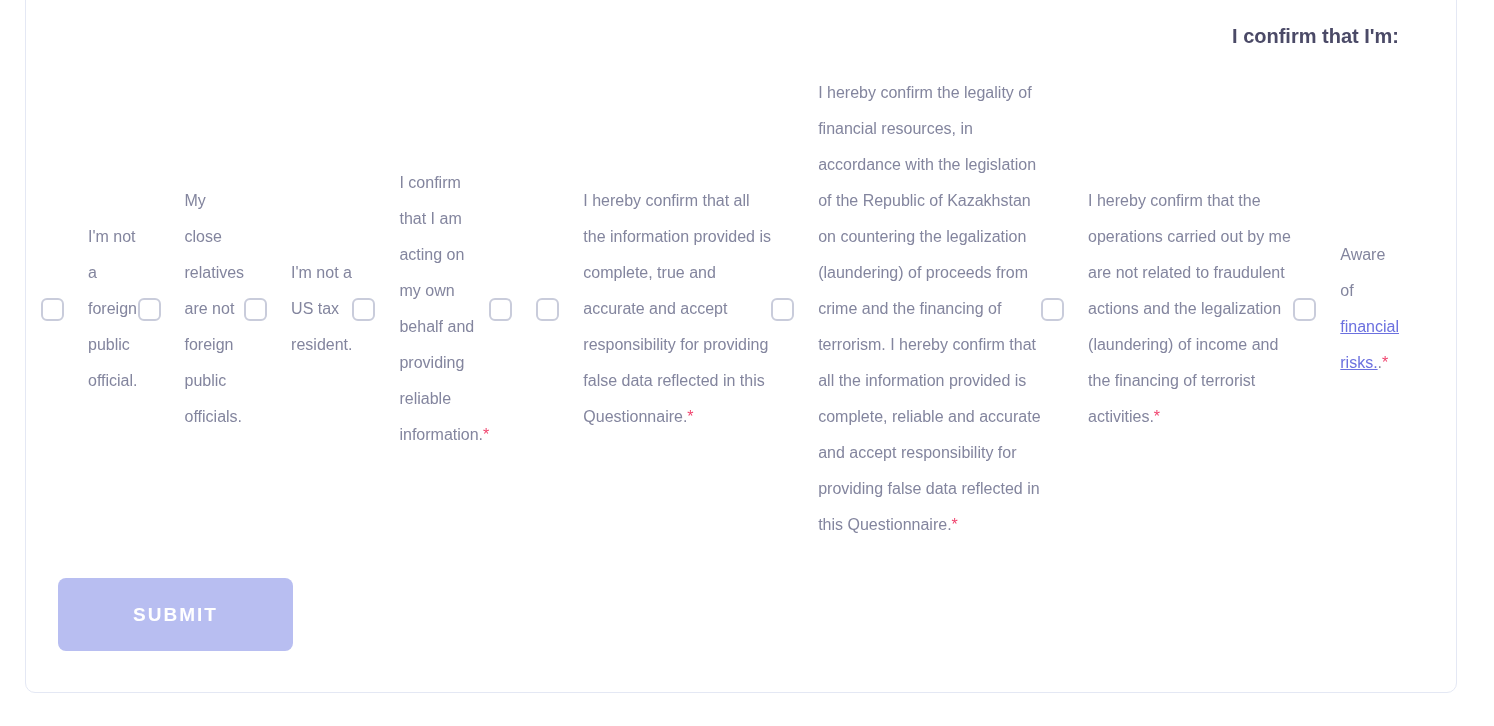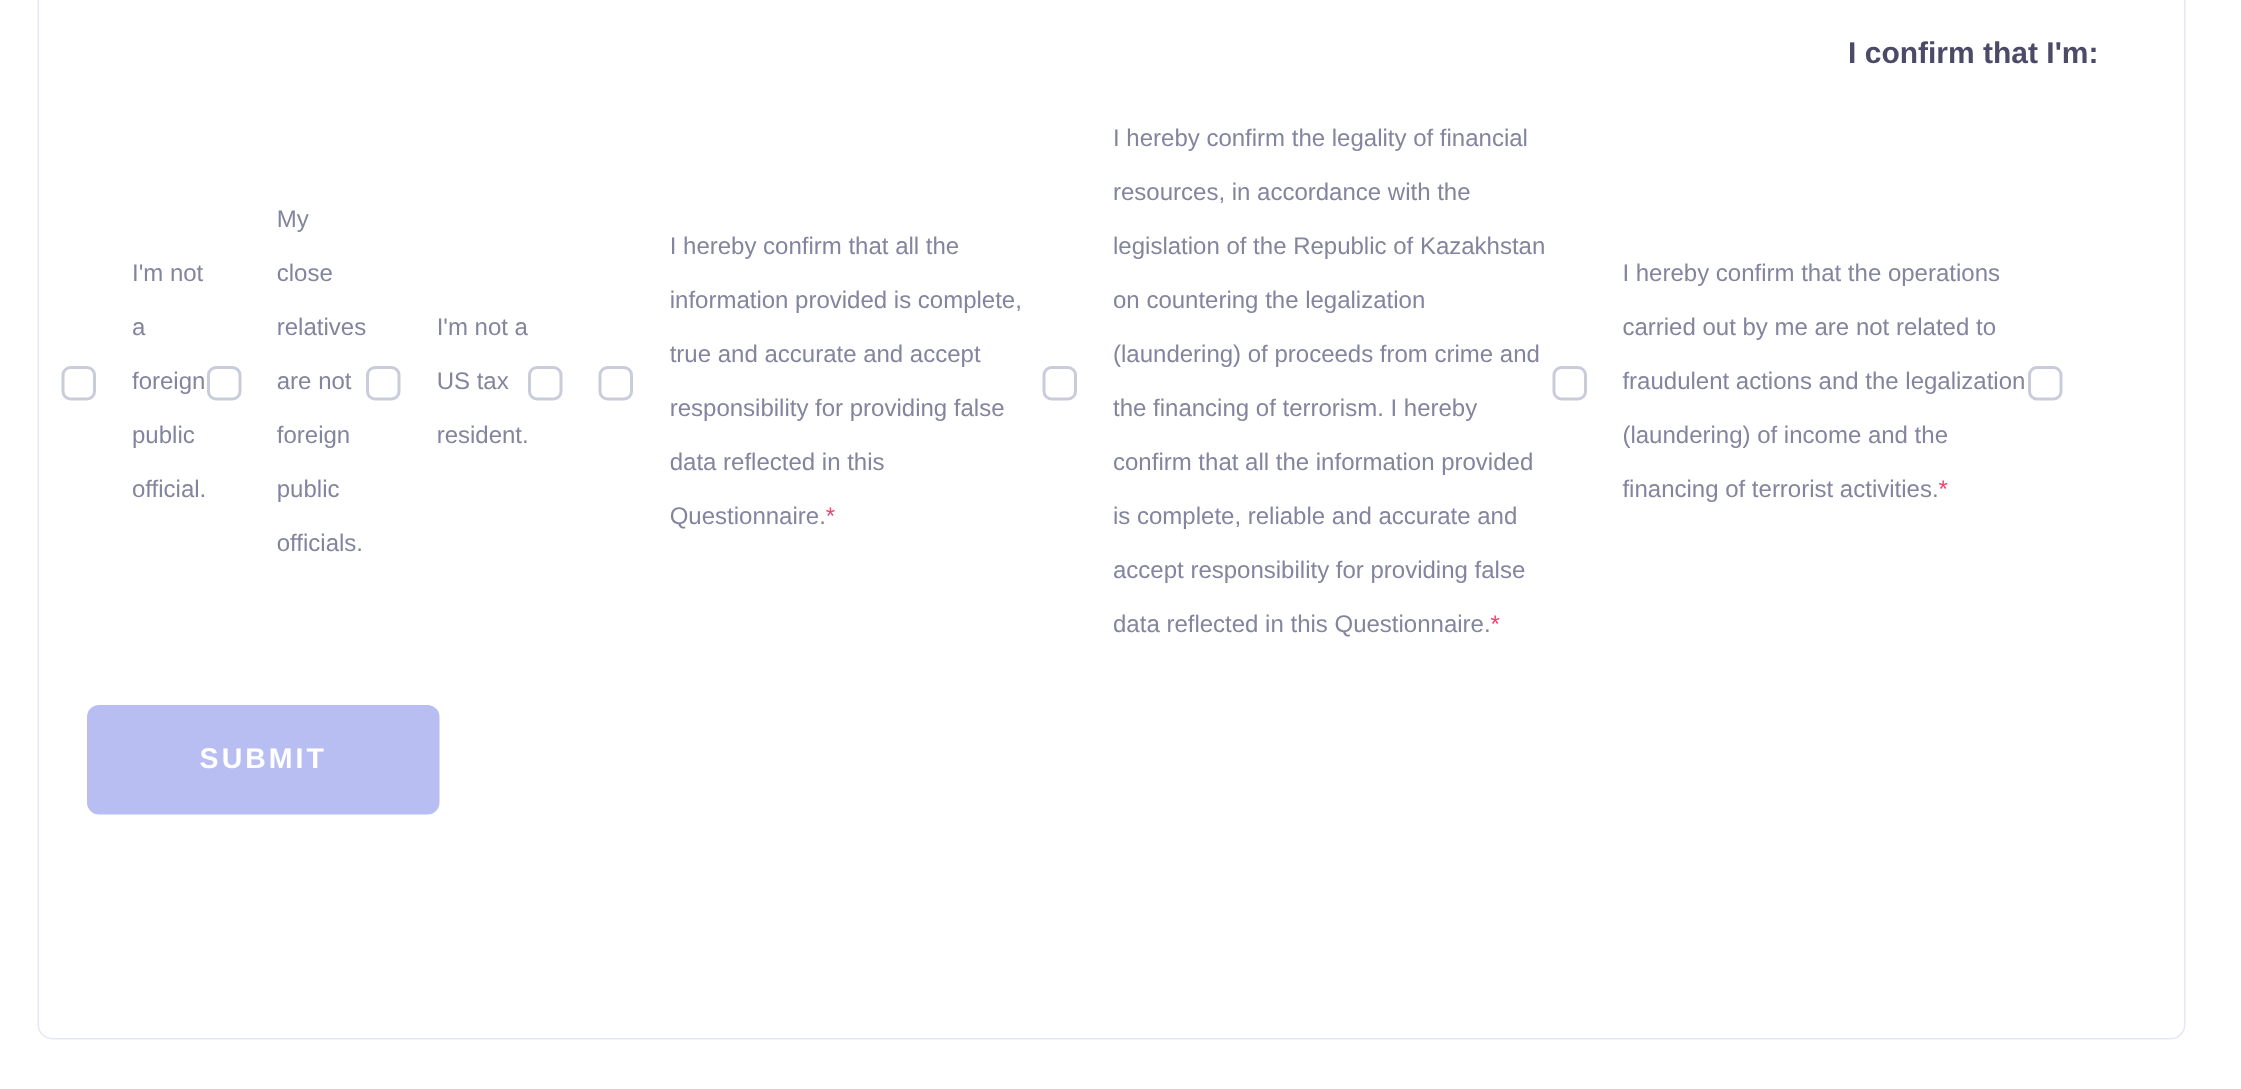--- a/index.html
+++ b/index.html
@@ -78,20 +78,24 @@
   <div class="row">
     <span class="box" role="checkbox" aria-checked="false"></span>
     <span class="lbl"><span>My close relatives are not foreign public officials.</span></span>
   </div>
 
   <div class="row">
     <span class="box" role="checkbox" aria-checked="false"></span>
     <span class="lbl"><span>I'm not a US tax resident.</span></span>
   </div>
 
+  <div class="row">
+    <span class="box" role="checkbox" aria-checked="false"></span>
+    <span class="lbl"><span>I confirm that I am acting on my own behalf and providing reliable information.</span><span class="req">*</span></span>
+  </div>
 
   <div class="row">
     <span class="box" role="checkbox" aria-checked="false"></span>
   </div>
 
   <div class="row">
     <span class="box" role="checkbox" aria-checked="false"></span>
     <span class="lbl"><span>I hereby confirm that all the information provided is complete, true and accurate and accept responsibility for providing false data reflected in this Questionnaire.</span><span class="req">*</span></span>
   </div>
 
@@ -101,16 +105,17 @@
   </div>
 
   <div class="row">
     <span class="box" role="checkbox" aria-checked="false"></span>
     <span class="lbl"><span>I hereby confirm that the operations carried out by me are not related to fraudulent actions and the legalization (laundering) of income and the financing of terrorist activities.</span><span class="req">*</span></span>
   </div>
 
 
   <div class="row">
     <span class="box" role="checkbox" aria-checked="false"></span>
+    <span class="lbl"><span>Aware of </span><a href="#">financial risks.</a><span>.</span><span class="req">*</span></span>
   </div>
 </div>
   <button class="submit-btn" disabled="">SUBMIT</button>
 </div>
 
 </body></html>

